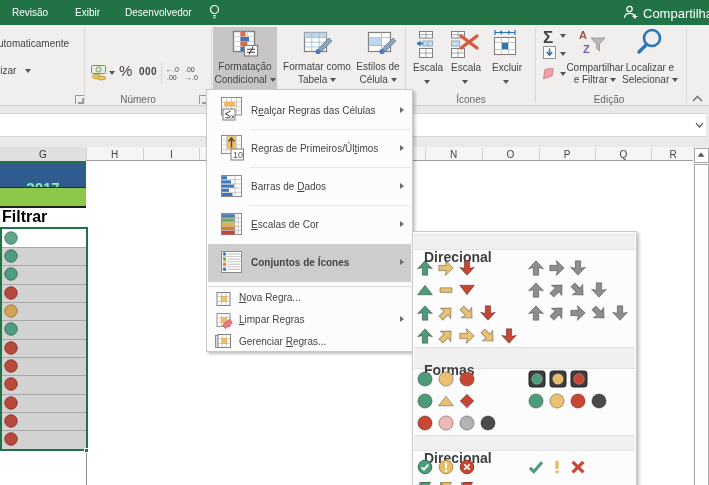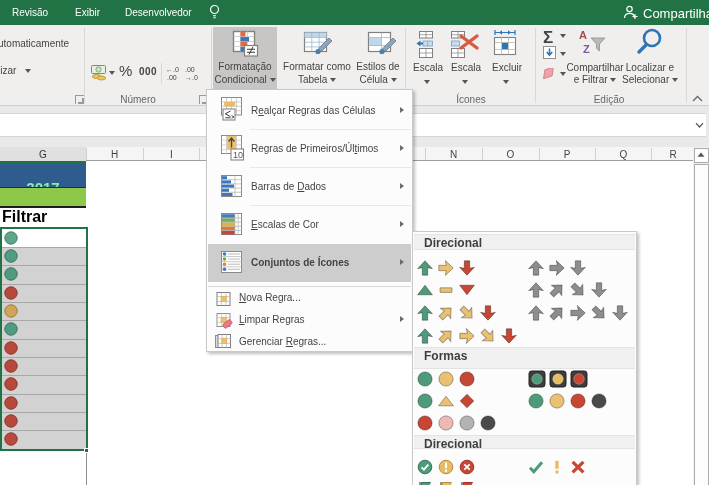--- a/index.html
+++ b/index.html
@@ -357,21 +357,21 @@
 <svg width="0" height="0" style="position:absolute">
   <defs>
     <path id="arr" d="M8 0.8 L15.4 8.7 L10.7 7.7 V15.2 H5.3 V7.7 L0.6 8.7 Z" fill="currentColor" stroke="rgba(0,0,0,0.33)" stroke-linejoin="round"></path>
     <path id="tri" d="M8 3.2 L15.4 12.8 H0.6 Z" fill="currentColor" stroke="rgba(0,0,0,0.33)" stroke-linejoin="round"></path>
     <rect id="dash" x="2" y="5.8" width="12" height="4.6" rx="0.5" fill="currentColor" stroke="rgba(0,0,0,0.33)"></rect>
     <path id="dia" d="M8 1.2 L14.8 8 L8 14.8 L1.2 8 Z" fill="currentColor" stroke="rgba(0,0,0,0.33)" stroke-linejoin="round"></path>
     <circle id="cir" cx="8" cy="8" r="7.1" fill="currentColor" stroke="rgba(0,0,0,0.33)"></circle>
   </defs>
 </svg>
 <style>.ic{width:16px;height:16px}
-.shead{position:absolute;left:414px;width:221px;background:#f0f0f0;border-top:1px solid #e3e3e3;border-bottom:1px solid #e3e3e3;color:#3f3f3f;font-weight:bold;font-size:12px;padding:1px 0 0 10px}</style>
+.shead{position:absolute;left:414px;width:221px;background:#f0f0f0;border-top:1px solid #e3e3e3;border-bottom:1px solid #e3e3e3;color:#3f3f3f;font-weight:bold;font-size:14px;padding:14px 0 0 10px}</style>
 <div class="shead" style="top:234px;height:16px">Direcional</div>
 
 <svg class="ab ic" style="left:417px;top:259.5px;color:#4e9b7a" viewBox="0 0 16 16">
     <use href="#arr"></use>
   </svg>
 <svg class="ab ic" style="left:438px;top:259.5px;color:#eac172" viewBox="0 0 16 16">
     <use href="#arr" transform="rotate(90 8 8)"></use>
   </svg>
 <svg class="ab ic" style="left:459px;top:259.5px;color:#c74634" viewBox="0 0 16 16">
     <use href="#arr" transform="rotate(180 8 8)"></use>

